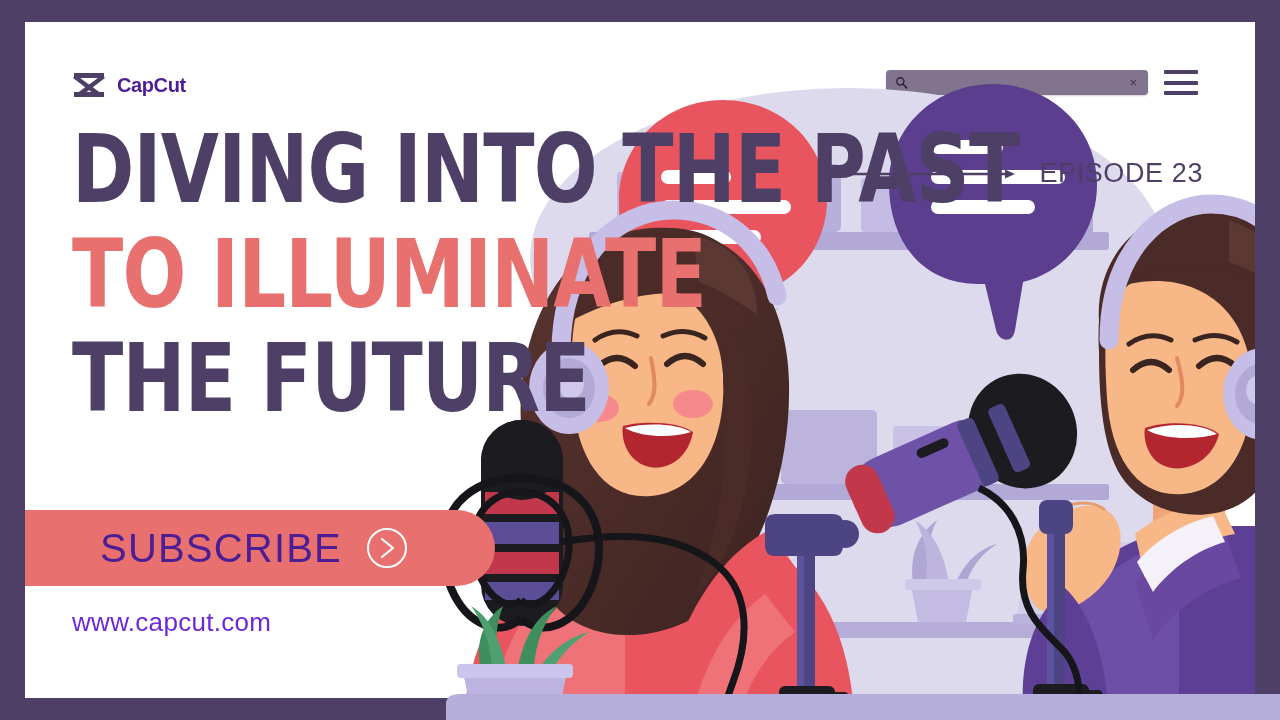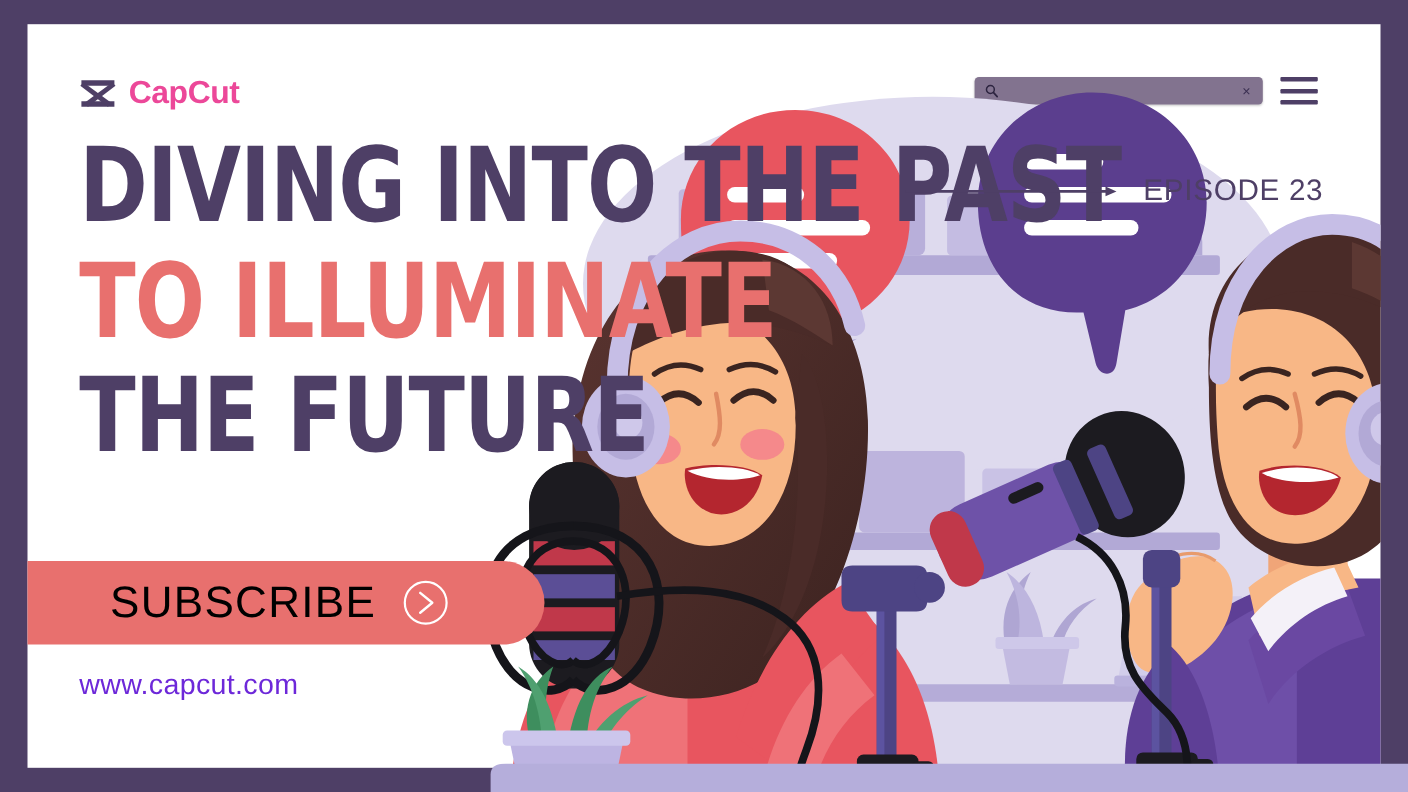--- a/index.html
+++ b/index.html
@@ -13,21 +13,21 @@
 
   
   .card{
     position:absolute;left:25px;top:22px;width:1230px;height:676px;
     background:#ffffff;overflow:hidden;
   }
 
   
   .brand{position:absolute;left:47px;top:48px;display:flex;align-items:center;gap:11px;}
   .brand-mark{width:34px;height:30px;display:block;}
-  .brand-name{font-size:29px;font-weight:700;color:#ec4899;letter-spacing:-.4px;line-height:1;}
+  .brand-name{font-size:20px;font-weight:700;color:#4c1d95;letter-spacing:-.4px;line-height:1;}
 
   .searchwrap{position:absolute;right:57px;top:48px;display:flex;align-items:center;gap:16px;}
   .searchbar{
     width:262px;height:25px;background:#82738F;border-radius:4px;
     display:flex;align-items:center;padding:0 9px;box-sizing:border-box;
     box-shadow:0 1px 2px rgba(0,0,0,.18);
   }
   .searchbar .mag{width:13px;height:13px;flex:0 0 auto;}
   .search-input{
     flex:1;border:0;background:transparent;outline:none;color:#F2EFF5;
@@ -57,21 +57,21 @@
   .ep-arrow{width:195px;height:12px;}
   .ep-text{font-size:27px;color:#4E3F66;letter-spacing:.6px;font-weight:400;white-space:nowrap;}
 
   
   .subscribe{
     position:absolute;left:-25px;top:488px;width:495px;height:76px;
     background:#E8706E;border-radius:0 40px 40px 0;
     display:flex;align-items:center;z-index:8;
   }
   .sub-label{
-    margin-left:100px;color:#000000;font-size:40px;letter-spacing:1.2px;font-weight:400;white-space:nowrap;
+    margin-left:100px;color:#4c1d95;font-size:40px;letter-spacing:1.2px;font-weight:400;white-space:nowrap;
   }
   .sub-play{margin-left:24px;width:42px;height:42px;flex:0 0 auto;cursor:pointer;}
 
   .weburl{position:absolute;left:47px;top:585px;font-size:26px;color:#6d28d9;letter-spacing:.3px;z-index:8;}
 
   
   .illus{position:absolute;left:368px;top:0;width:912px;height:720px;z-index:3;}
   .illus svg{display:block;width:100%;height:100%;}
 
   

